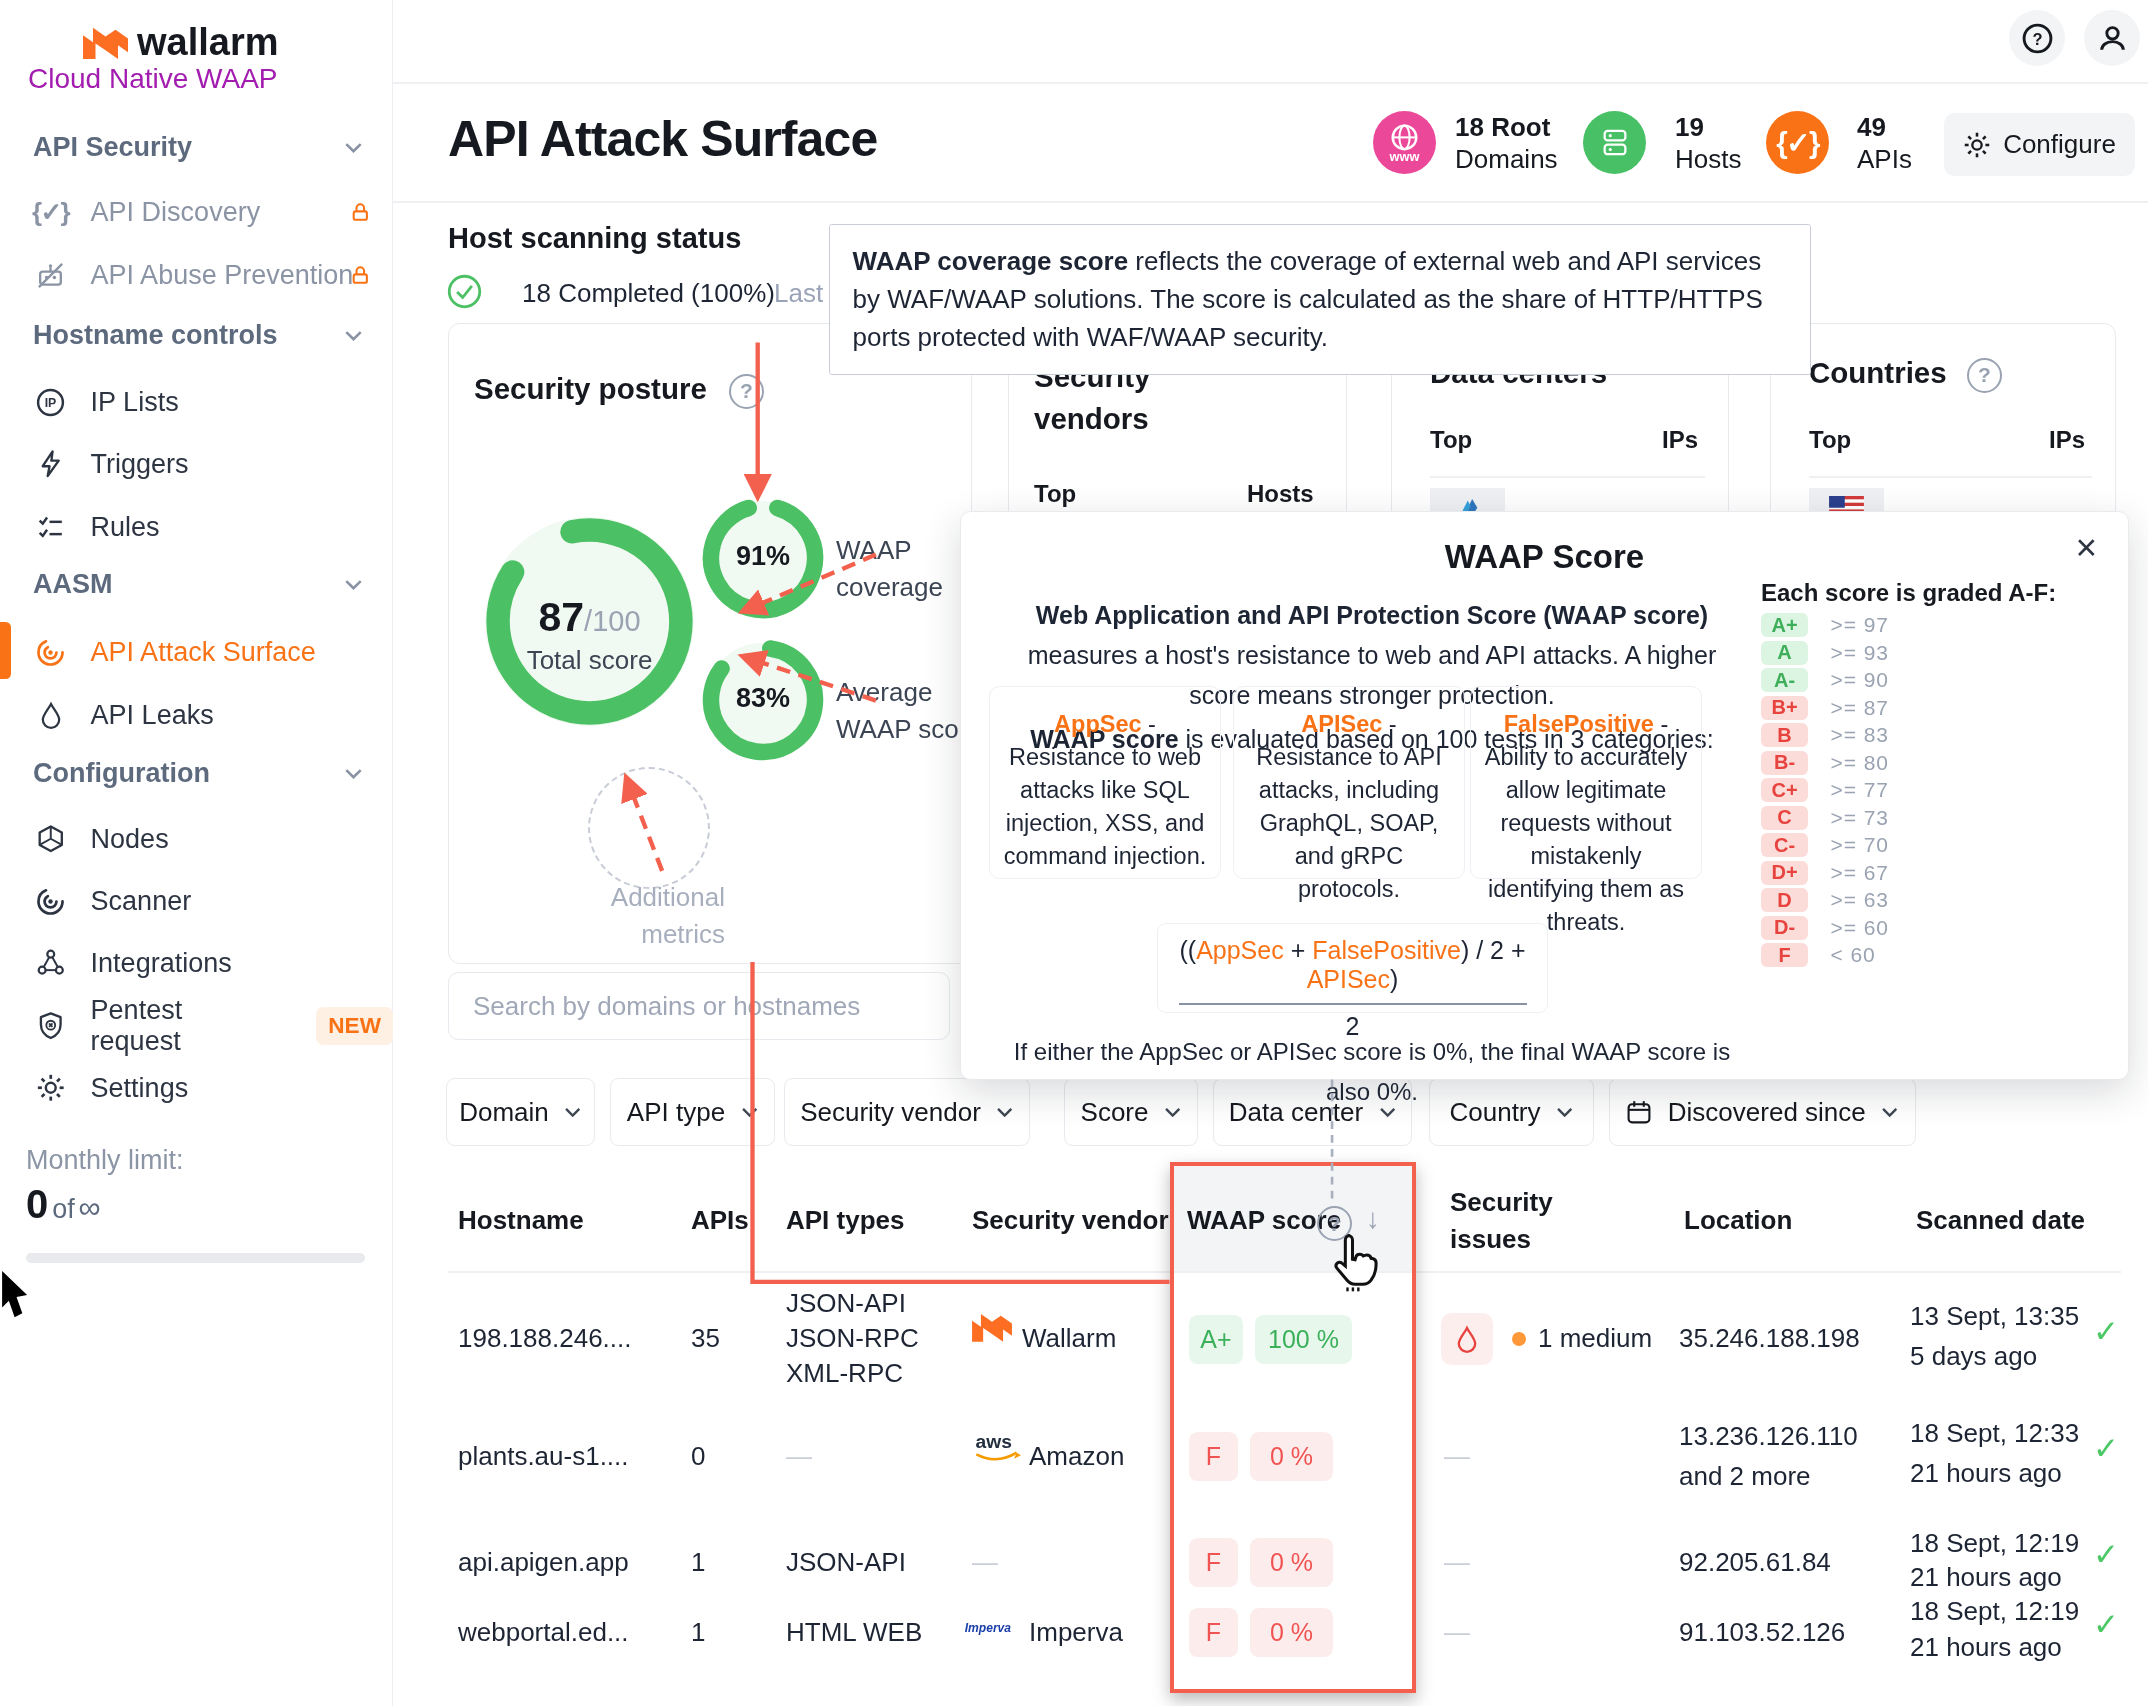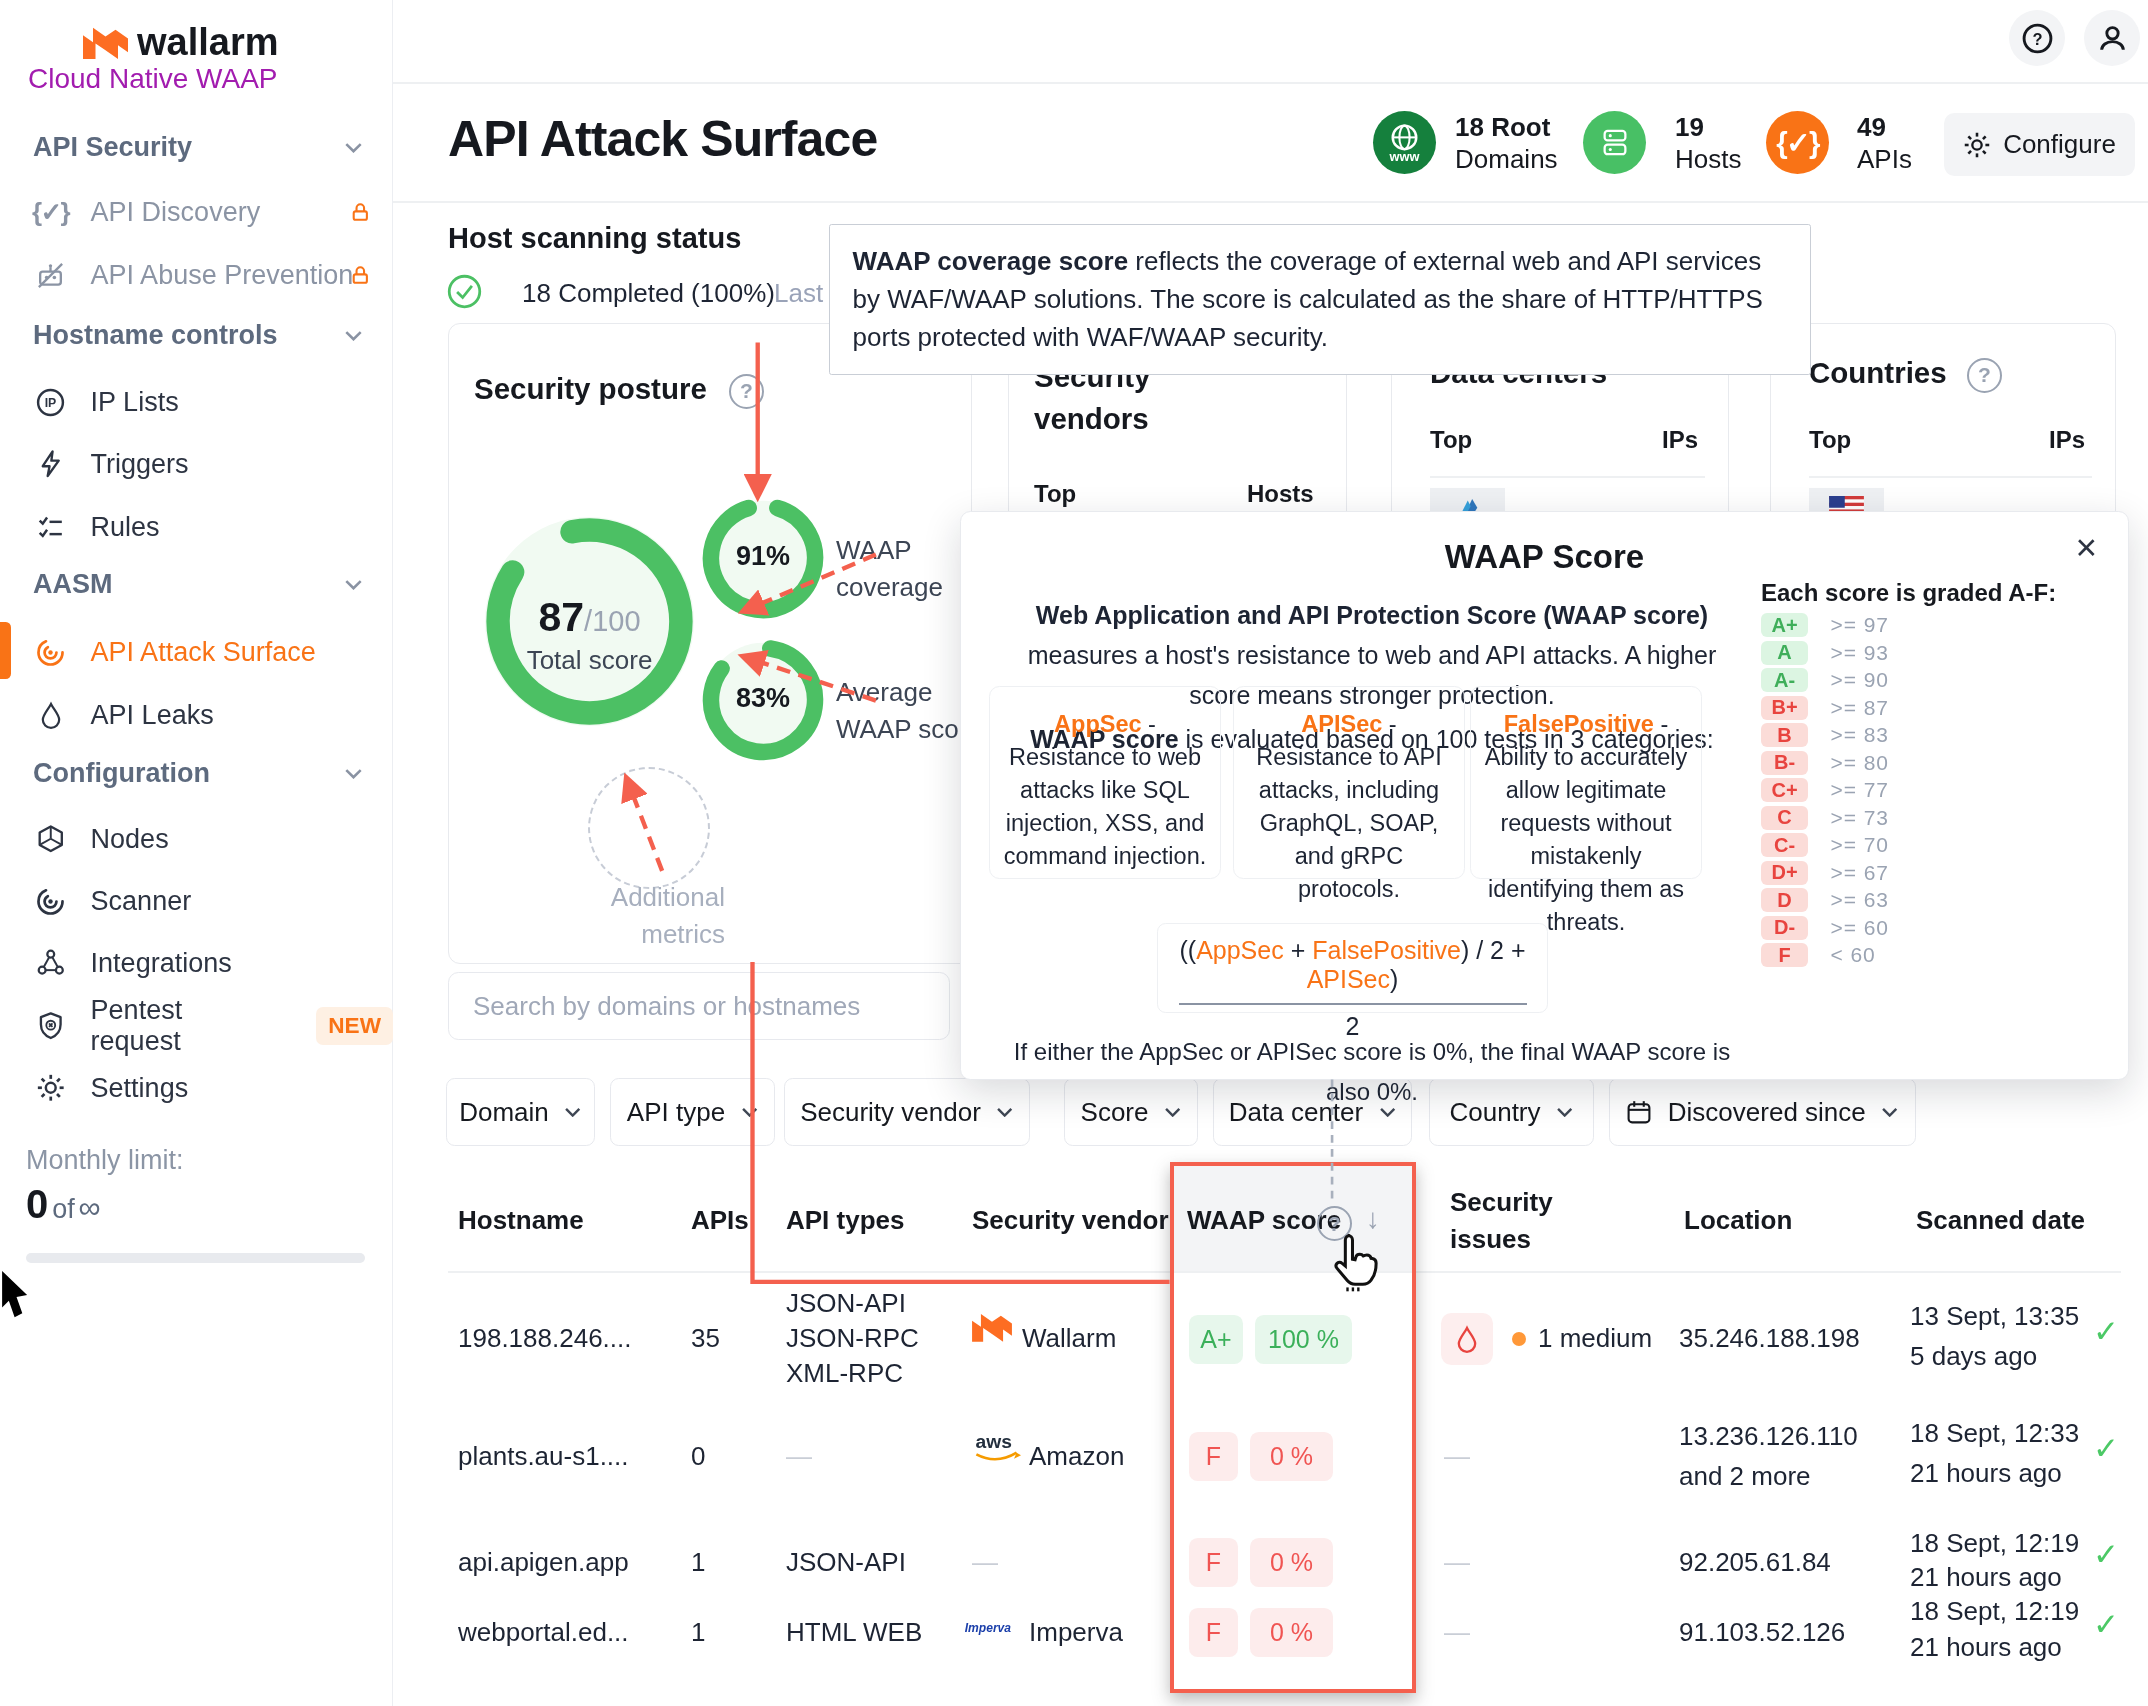--- a/index.html
+++ b/index.html
@@ -271,21 +271,21 @@
   <div class="round-btn" style="left:2084px;top:10.4px">
     <svg width="33" height="33" viewBox="0 0 32 32">
         <circle cx="16" cy="11" r="5.5" fill="none" stroke="#16191f" stroke-width="2.8"></circle>
         <path d="M5.5 27 a10.5 8 0 0 1 21 0" fill="none" stroke="#16191f" stroke-width="2.8"></path>
       </svg>
   </div>
   <div class="h-divider" style="left:393px;top:82px;width:1755px"></div>
 
   <div class="page-title nw">API Attack Surface</div>
 
-  <div class="stat-circle" style="left:1373px;top:111px;background:#15803d">
+  <div class="stat-circle" style="left:1373px;top:111px;background:#ec4899">
     <svg width="45" height="45" viewBox="0 0 44 44">
         <circle cx="22" cy="17" r="11.5" fill="none" stroke="#fff" stroke-width="2.4"></circle>
         <ellipse cx="22" cy="17" rx="5" ry="11.5" fill="none" stroke="#fff" stroke-width="2"></ellipse>
         <line x1="10.5" y1="17" x2="33.5" y2="17" stroke="#fff" stroke-width="2"></line>
         <text x="22" y="40" text-anchor="middle" font-size="12.5" font-weight="700" fill="#fff" font-family="Liberation Sans,sans-serif">www</text>
       </svg>
   </div>
   <div class="stat-txt nw" style="left:1455px;top:111px">
     <b>18 Root</b><br>
     <span>Domains</span>

